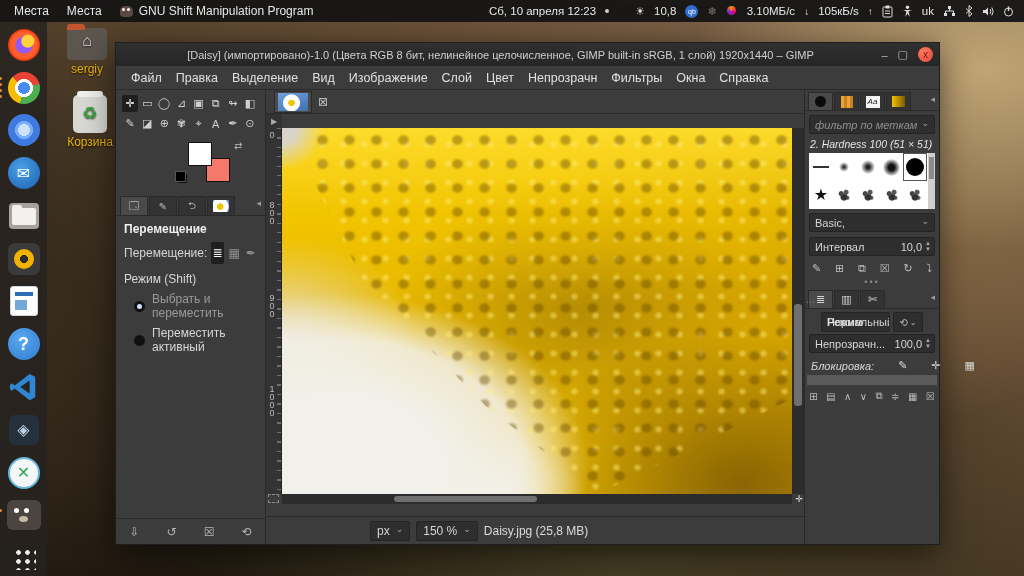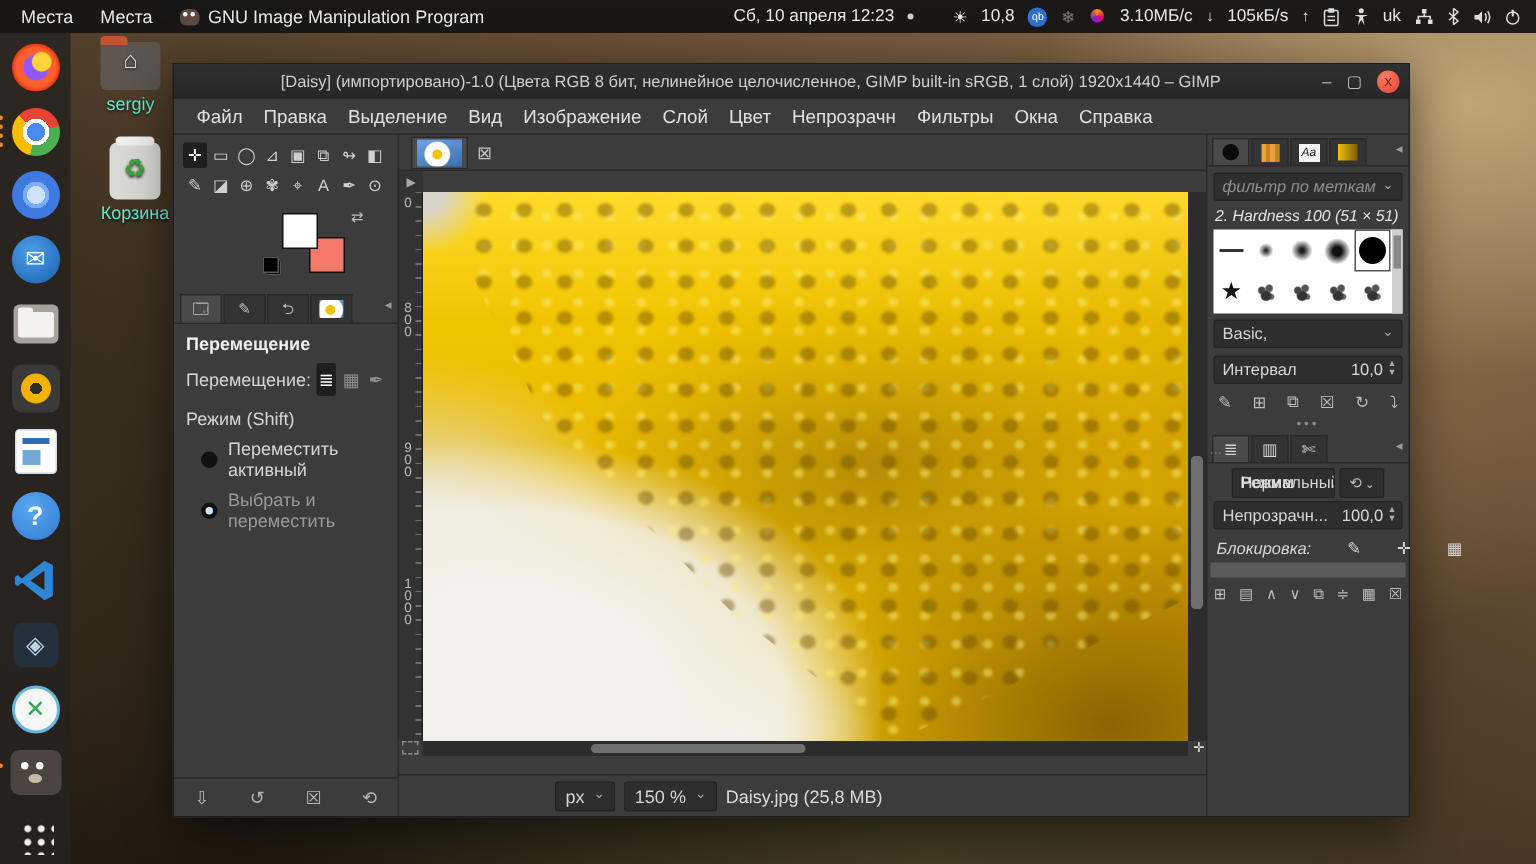--- a/index.html
+++ b/index.html
@@ -60,21 +60,21 @@
   .vbox{width:30px;height:30px;border-radius:6px;background:#24303c;display:flex;align-items:center;justify-content:center;color:#bcd3e8;font-size:16px;}
   .crossover{background:#f4f6f8;display:flex;align-items:center;justify-content:center;color:#2ea84e;font-weight:bold;font-size:16px;border:2px solid #66b7e0;}
   .gimp-tile{width:34px;height:30px;border-radius:6px;background:#4c443e;position:relative;}
   .gimp-tile:before{content:"";position:absolute;left:7px;top:8px;width:5px;height:5px;border-radius:50%;background:#fff;box-shadow:10px 0 0 #fff;}
   .gimp-tile:after{content:"";position:absolute;left:12px;top:16px;width:9px;height:6px;border-radius:50%;background:#c8b8a8;}
   .appgrid{width:24px;height:24px;background:radial-gradient(circle,#efefef 0 2px,rgba(0,0,0,0) 2.6px);background-size:9px 9px;background-position:2px 2px;}
   .run-dots{position:absolute;left:-7px;top:7px;display:flex;flex-direction:column;gap:3px;}
   .run-dots b{width:3px;height:3px;border-radius:50%;background:#e88536;}
 
   
-  .desk-icon{position:absolute;width:70px;text-align:center;color:#5eead4;font-size:12px;text-shadow:0 1px 2px rgba(0,0,0,.8);}
+  .desk-icon{position:absolute;width:70px;text-align:center;color:#eab308;font-size:12px;text-shadow:0 1px 2px rgba(0,0,0,.8);}
   .di-home{left:52px;top:28px;}
   .di-trash{left:55px;top:95px;}
   .home-glyph{width:40px;height:32px;margin:0 auto 2px;border-radius:4px;background:#5c564f;position:relative;}
   .home-glyph:before{content:"";position:absolute;left:0;top:-4px;width:18px;height:6px;border-radius:3px 3px 0 0;background:#c2552e;}
   .home-glyph:after{content:"⌂";position:absolute;left:0;right:0;top:4px;color:#ddd;font-size:16px;}
   .trash-glyph{width:34px;height:38px;margin:0 auto 2px;border-radius:5px;background:#d8d8d4;position:relative;}
   .trash-glyph:before{content:"";position:absolute;left:4px;top:-4px;right:4px;height:6px;border-radius:3px;background:#efefec;}
   .trash-glyph:after{content:"♻";position:absolute;left:0;right:0;top:8px;color:#3aa53a;font-size:17px;}
 
   
@@ -230,21 +230,21 @@
 
 <div class="stage">
   <div class="wallpaper"></div>
 
   <div class="topbar">
     <div class="left">
       <span class="tb-item">Места</span>
       <span class="tb-item">Места</span>
       <span class="app-entry">
         <span class="wilber-mini"></span>
-        <span>GNU Image Manipulation Program</span>
+        <span>GNU Shift Manipulation Program</span>
       </span>
     </div>
     <div class="right">
       <span>Сб, 10 апреля 12:23</span>
       <span class="dot-sep"></span>
       <span style="width:8px"></span>
       <span style="font-size:11px;">☀</span>
       <span>10,8</span>
       <span class="badge-qb">qb</span>
       <span class="tray-dim" style="font-size:11px;">❄</span>
@@ -411,26 +411,26 @@
         <div class="topt">
           <div class="head">Перемещение</div>
           <div class="move-row">
             <span>Перемещение:</span>
             <span class="mini-btn sel">≣</span>
             <span class="mini-btn">▦</span>
             <span class="mini-btn">✒</span>
           </div>
           <div>Режим (Shift)</div>
           <div class="radio-row">
+            <span class="radio on"></span>
+            <span class="dim">Выбрать и переместить</span>
+          </div>
+          <div class="radio-row">
             <span class="radio"></span>
             <span>Переместить активный</span>
-          </div>
-          <div class="radio-row">
-            <span class="radio on"></span>
-            <span class="dim">Выбрать и переместить</span>
           </div>
         </div>
         <div class="tool-foot">
           <span>⇩</span>
           <span>↺</span>
           <span>☒</span>
           <span>⟲</span>
         </div>
       </div>
 

